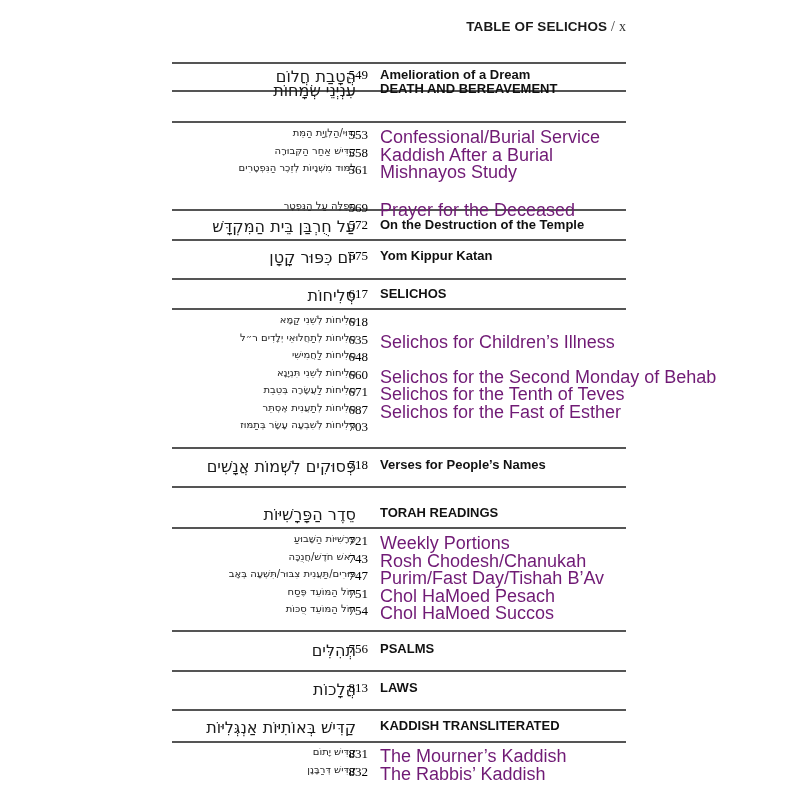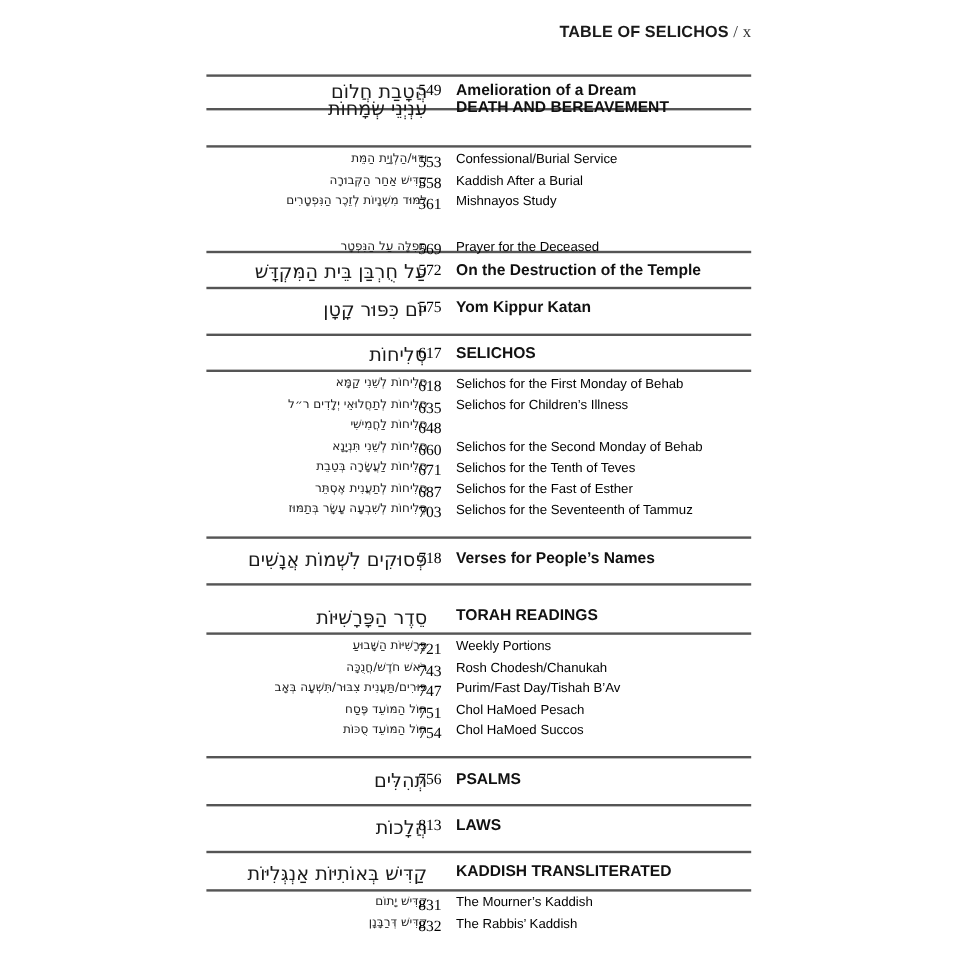--- a/index.html
+++ b/index.html
@@ -8,21 +8,21 @@
   .page-header { position: absolute; right: 174px; top: 19px; font-size: 13.5px; letter-spacing: 0.1px; }
   .page-header .title { font-weight: bold; }
   .page-header .sep { font-weight: normal; font-family: "Liberation Serif", serif; font-size: 14px; color:#333; }
   .rule { position: absolute; left: 172px; width: 454px; height: 2px; background: #555; }
   .row { position: absolute; left: 172px; width: 454px; height: 18px; }
   .heb { position: absolute; right: 270px; direction: rtl; text-align: right; white-space: nowrap;
          font-family: "DejaVu Sans", sans-serif; font-size: 10px; top: 0; }
   .heb.b { font-weight: normal; font-size: 16px; }
   .num { position: absolute; left: 196px; width: 0; text-align: right; top: 0; }
   .num span { position: absolute; right: 0; font-family: "Liberation Serif", serif; font-size: 13px; color: #000000; white-space: nowrap; }
-  .eng { position: absolute; left: 208px; white-space: nowrap; font-size: 11px; top: 0; color:#000000; }
+  .eng { position: absolute; left: 208px; white-space: nowrap; font-size: 18px; top: 0; color:#701a75; }
   .eng.b { font-weight: bold; font-size: 13px; color:#111; }
 </style>
 </head>
 <body>
 
 <div class="page-header">
   <span class="title">TABLE OF SELICHOS</span>
   <span class="sep">/</span>
   <span class="sep">x</span>
 </div>
@@ -103,21 +103,20 @@
       <span class="num">
         <span>617</span>
       </span>
       <span class="eng b">SELICHOS</span>
     </div>
     <div class="row" style="top: 314px;">
       <span class="heb">סְלִיחוֹת לְשֵׁנִי קַמָּא</span>
       <span class="num">
         <span>618</span>
       </span>
-      <span class="eng">Selichos for the First Monday of Behab</span>
     </div>
     <div class="row" style="top: 332px;">
       <span class="heb">סְלִיחוֹת לְתַחֲלוּאֵי יְלָדִים ר״ל</span>
       <span class="num">
         <span>635</span>
       </span>
       <span class="eng">Selichos for Children’s Illness</span>
     </div>
     <div class="row" style="top: 349px;">
       <span class="heb">סְלִיחוֹת לַחֲמִישִׁי</span>
@@ -144,21 +143,20 @@
       <span class="num">
         <span>687</span>
       </span>
       <span class="eng">Selichos for the Fast of Esther</span>
     </div>
     <div class="row" style="top: 419px;">
       <span class="heb">סְלִיחוֹת לְשִׁבְעָה עָשָׂר בְּתַמּוּז</span>
       <span class="num">
         <span>703</span>
       </span>
-      <span class="eng">Selichos for the Seventeenth of Tammuz</span>
     </div>
     <div class="row" style="top: 457px;">
       <span class="heb b">פְּסוּקִים לִשְׁמוֹת אֲנָשִׁים</span>
       <span class="num">
         <span>718</span>
       </span>
       <span class="eng b">Verses for People’s Names</span>
     </div>
     <div class="row" style="top: 505px;">
       <span class="heb b">סֵדֶר הַפָּרָשִׁיּוֹת</span>

